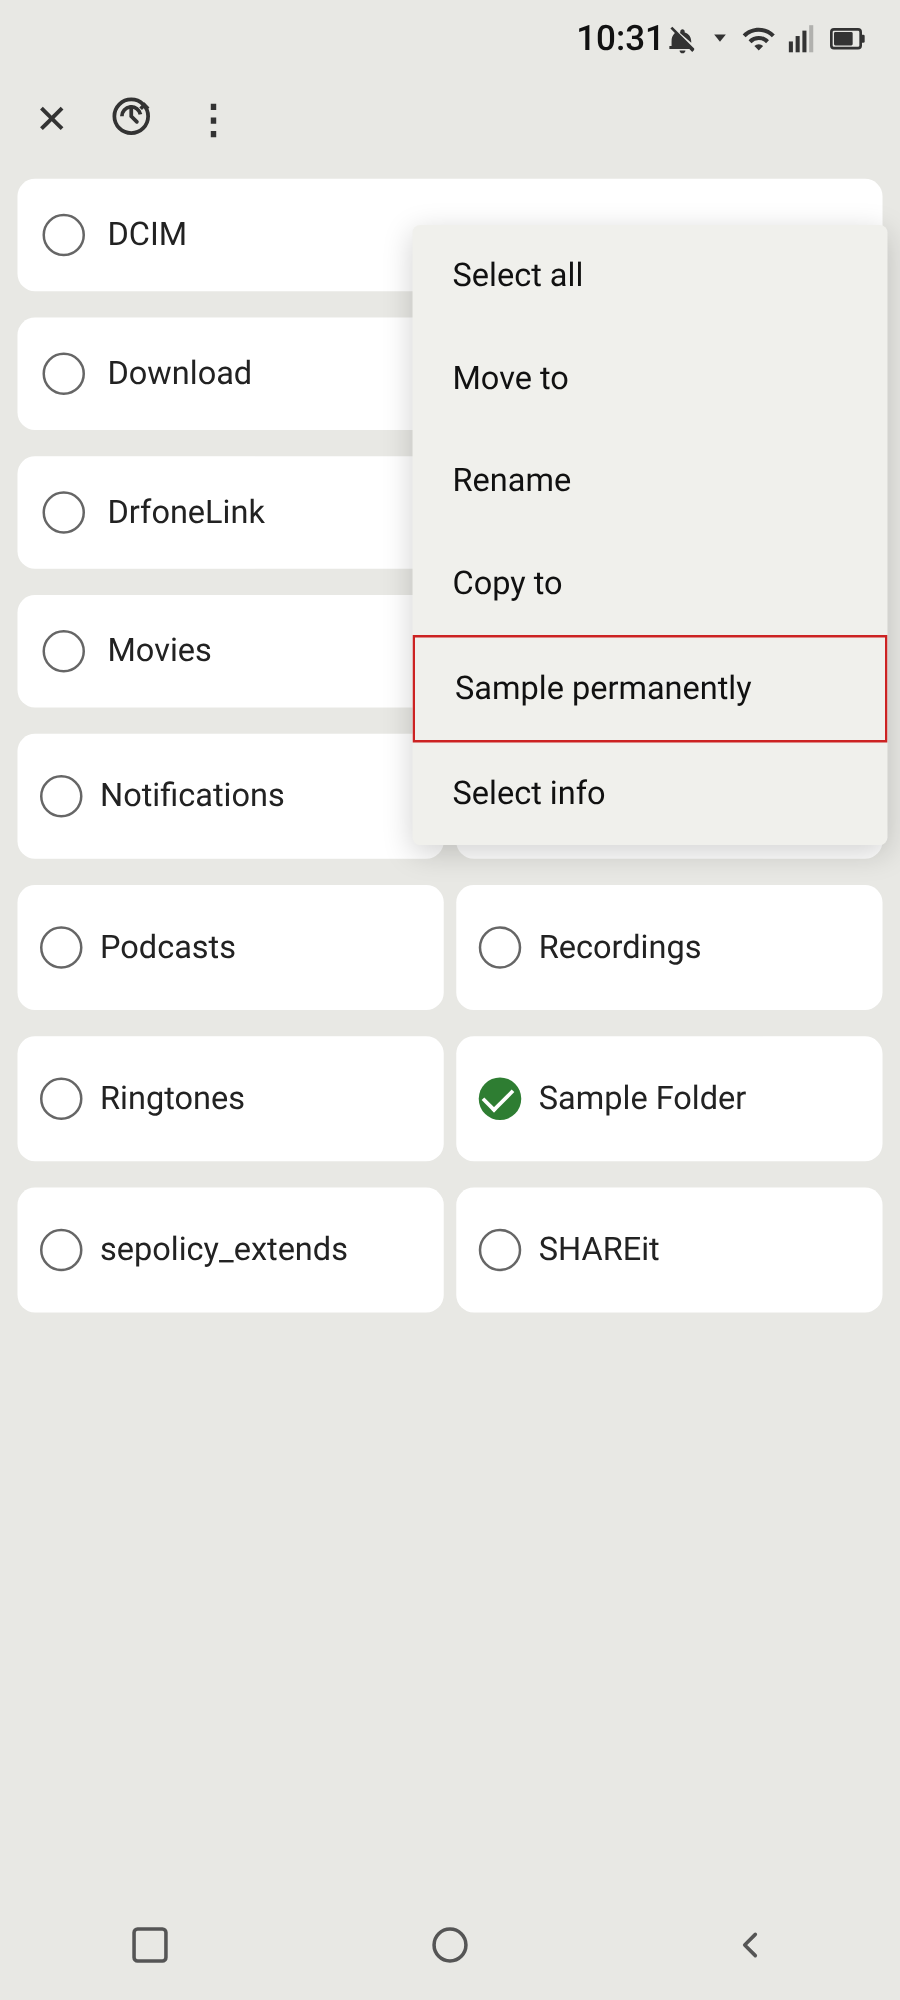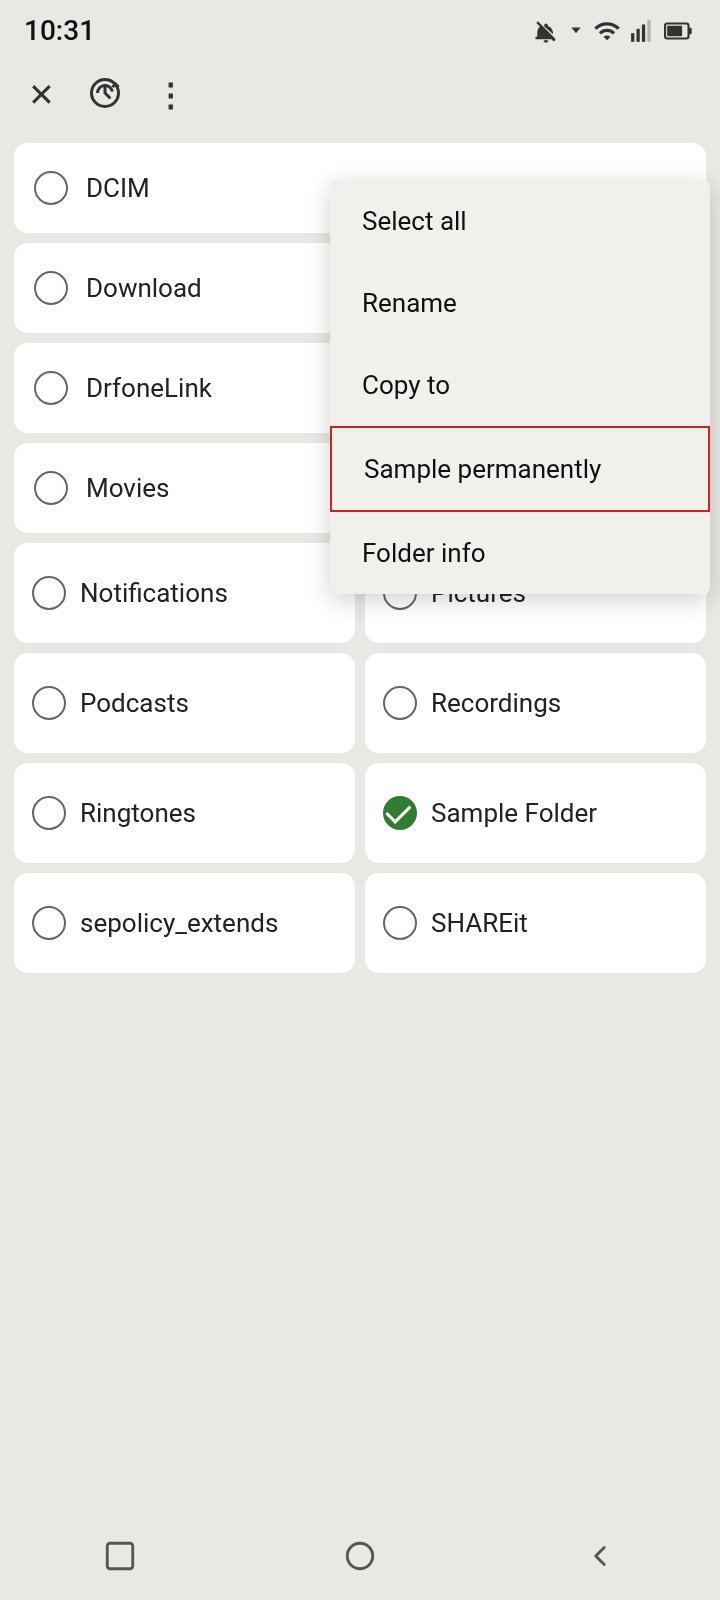--- a/index.html
+++ b/index.html
@@ -9,21 +9,21 @@
       min-height: 1600px;
       background: #e8e8e4;
       font-family: 'Roboto', Arial, sans-serif;
       position: relative;
       overflow-x: hidden;
     }
 
     
     .status-bar {
       display: flex;
-      justify-content: space-between;
+      justify-content: flex-end;
       align-items: center;
       padding: 14px 24px 10px 24px;
       background: #e8e8e4;
     }
     .status-time {
       font-size: 28px;
       font-weight: 500;
       color: #111;
     }
     .status-icons {
@@ -71,21 +71,21 @@
       cursor: pointer;
       padding: 8px;
       font-weight: 700;
     }
 
     
     .folder-grid {
       padding: 10px 14px;
       display: flex;
       flex-direction: column;
-      gap: 10px;
+      gap: 21px;
     }
 
     
     .folder-item-full {
       background: #fff;
       border-radius: 14px;
       display: flex;
       align-items: center;
       padding: 22px 20px;
       gap: 18px;
@@ -314,24 +314,25 @@
     </div>
   </div>
 
 </div>
 
 <div class="spacer"></div>
 
 <div class="dropdown-overlay">
   <div class="dropdown-menu">
     <div class="dropdown-item">Select all</div>
+    <div class="dropdown-item">Move to</div>
     <div class="dropdown-item">Rename</div>
     <div class="dropdown-item">Copy to</div>
     <div class="dropdown-item highlighted">Sample permanently</div>
-    <div class="dropdown-item">Folder info</div>
+    <div class="dropdown-item">Select info</div>
   </div>
 </div>
 
 <div class="bottom-nav">
   <div class="bottom-nav-btn">
     <svg viewBox="0 0 24 24">
       <rect x="3" y="3" width="18" height="18" rx="2" ry="2" stroke="#555" stroke-width="2" fill="none"></rect>
     </svg>
   </div>
   <div class="bottom-nav-btn">

